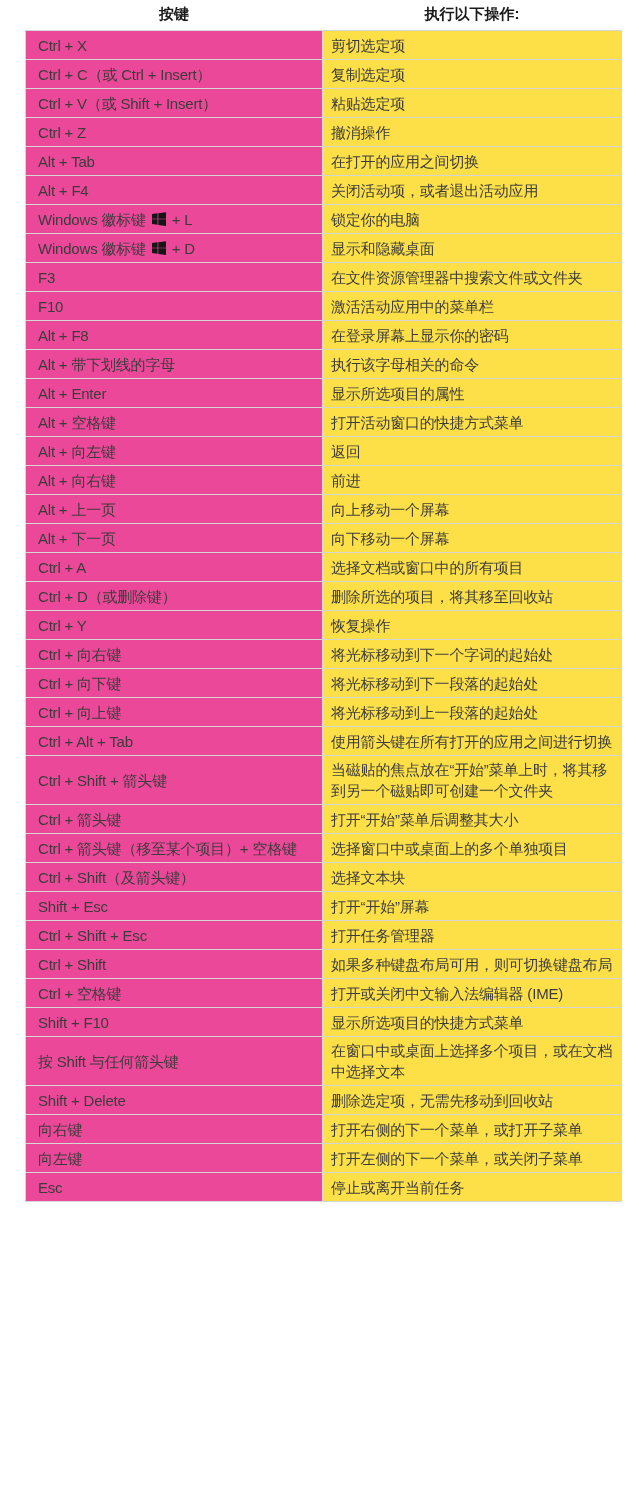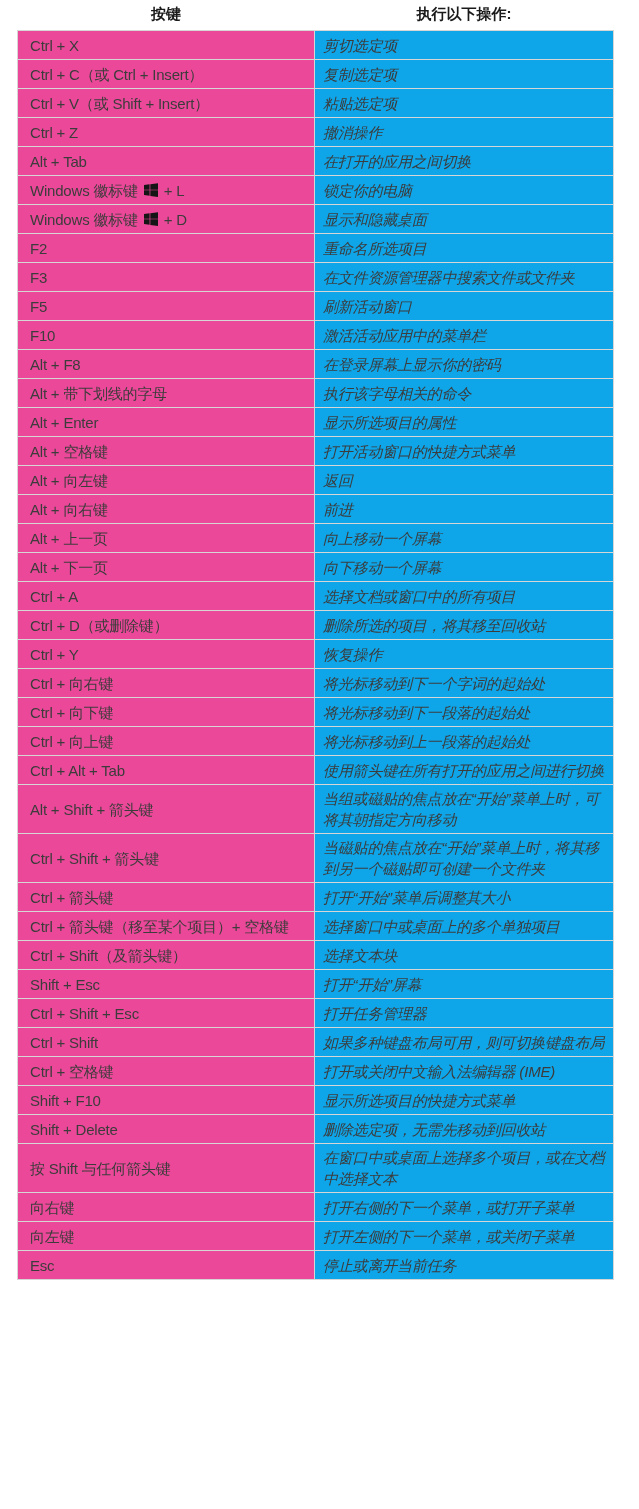--- a/index.html
+++ b/index.html
@@ -12,21 +12,21 @@
     height: 1509px;
     overflow: hidden;
     position: relative;
     font-family: "Liberation Sans", "DejaVu Sans", sans-serif;
     color: #3c3c3c;
   }
   table.shortcuts {
     border-collapse: collapse;
     table-layout: fixed;
     width: 596px;
-    margin-left: 17px;
+    margin-left: 25px;
   }
   col.c-keys { width: 297px; }
   col.c-action { width: 299px; }
   thead th {
     border: none;
     font-size: 15px;
     font-weight: bold;
     color: #1a1a1a;
     text-align: center;
     padding: 5px 0 6px 0;
@@ -39,23 +39,22 @@
     line-height: 21px;
     vertical-align: middle;
     letter-spacing: -0.2px;
     overflow: hidden;
   }
   td.keys {
     background: #ec4899;
     padding: 3px 6px 3px 12px;
   }
   td.action {
-    background: #0ea5e9;
+    background: #fde047;
     padding: 3px 6px 3px 8px;
-    font-style: italic;
   }
   .win-icon { display: inline-block; margin: 0 2px; }
   .win-icon svg {
     width: 14px; height: 14px;
     fill: #151515;
     vertical-align: -1px;
   }
   
   .watermark {
     position: absolute;
@@ -116,50 +115,46 @@
   <tr>
     <td class="keys">Ctrl + Z</td>
     <td class="action">撤消操作</td>
   </tr>
 
   <tr>
     <td class="keys">Alt + Tab</td>
     <td class="action">在打开的应用之间切换</td>
   </tr>
 
+  <tr>
+    <td class="keys">Alt + F4</td>
+    <td class="action">关闭活动项，或者退出活动应用</td>
+  </tr>
 
   <tr>
     <td class="keys">Windows 徽标键 <span class="win-icon"><svg viewBox="0 0 88 88" aria-hidden="true">
               <path d="M0 12.7L35.2 7.9V42.3H0zM39.7 7.3L88 0.8V42.3H39.7zM0 45.9H35.2V80.3L0 75.6zM39.7 45.9H88V87.3L39.7 81z"></path>
             </svg></span> + L</td>
     <td class="action">锁定你的电脑</td>
   </tr>
 
   <tr>
     <td class="keys">Windows 徽标键 <span class="win-icon"><svg viewBox="0 0 88 88" aria-hidden="true">
               <path d="M0 12.7L35.2 7.9V42.3H0zM39.7 7.3L88 0.8V42.3H39.7zM0 45.9H35.2V80.3L0 75.6zM39.7 45.9H88V87.3L39.7 81z"></path>
             </svg></span> + D</td>
     <td class="action">显示和隐藏桌面</td>
   </tr>
 
-  <tr>
-    <td class="keys">F2</td>
-    <td class="action">重命名所选项目</td>
-  </tr>
 
   <tr>
     <td class="keys">F3</td>
     <td class="action">在文件资源管理器中搜索文件或文件夹</td>
   </tr>
 
 
-  <tr>
-    <td class="keys">F5</td>
-    <td class="action">刷新活动窗口</td>
-  </tr>
 
 
   <tr>
     <td class="keys">F10</td>
     <td class="action">激活活动应用中的菜单栏</td>
   </tr>
 
   <tr>
     <td class="keys">Alt + F8</td>
     <td class="action">在登录屏幕上显示你的密码</td>
@@ -232,24 +227,20 @@
   <tr>
     <td class="keys">Ctrl + 向上键</td>
     <td class="action">将光标移动到上一段落的起始处</td>
   </tr>
 
   <tr>
     <td class="keys">Ctrl + Alt + Tab</td>
     <td class="action">使用箭头键在所有打开的应用之间进行切换</td>
   </tr>
 
-  <tr>
-    <td class="keys">Alt + Shift + 箭头键</td>
-    <td class="action">当组或磁贴的焦点放在“开始”菜单上时，可将其朝指定方向移动</td>
-  </tr>
 
   <tr>
     <td class="keys">Ctrl + Shift + 箭头键</td>
     <td class="action">当磁贴的焦点放在“开始”菜单上时，将其移到另一个磁贴即可创建一个文件夹</td>
   </tr>
 
   <tr>
     <td class="keys">Ctrl + 箭头键</td>
     <td class="action">打开“开始”菜单后调整其大小</td>
   </tr>
@@ -283,27 +274,27 @@
     <td class="keys">Ctrl + 空格键</td>
     <td class="action">打开或关闭中文输入法编辑器 (IME)</td>
   </tr>
 
   <tr>
     <td class="keys">Shift + F10</td>
     <td class="action">显示所选项目的快捷方式菜单</td>
   </tr>
 
   <tr>
+    <td class="keys">按 Shift 与任何箭头键</td>
+    <td class="action">在窗口中或桌面上选择多个项目，或在文档中选择文本</td>
+  </tr>
+
+  <tr>
     <td class="keys">Shift + Delete</td>
     <td class="action">删除选定项，无需先移动到回收站</td>
-  </tr>
-
-  <tr>
-    <td class="keys">按 Shift 与任何箭头键</td>
-    <td class="action">在窗口中或桌面上选择多个项目，或在文档中选择文本</td>
   </tr>
 
   <tr>
     <td class="keys">向右键</td>
     <td class="action">打开右侧的下一个菜单，或打开子菜单</td>
   </tr>
 
   <tr>
     <td class="keys">向左键</td>
     <td class="action">打开左侧的下一个菜单，或关闭子菜单</td>

